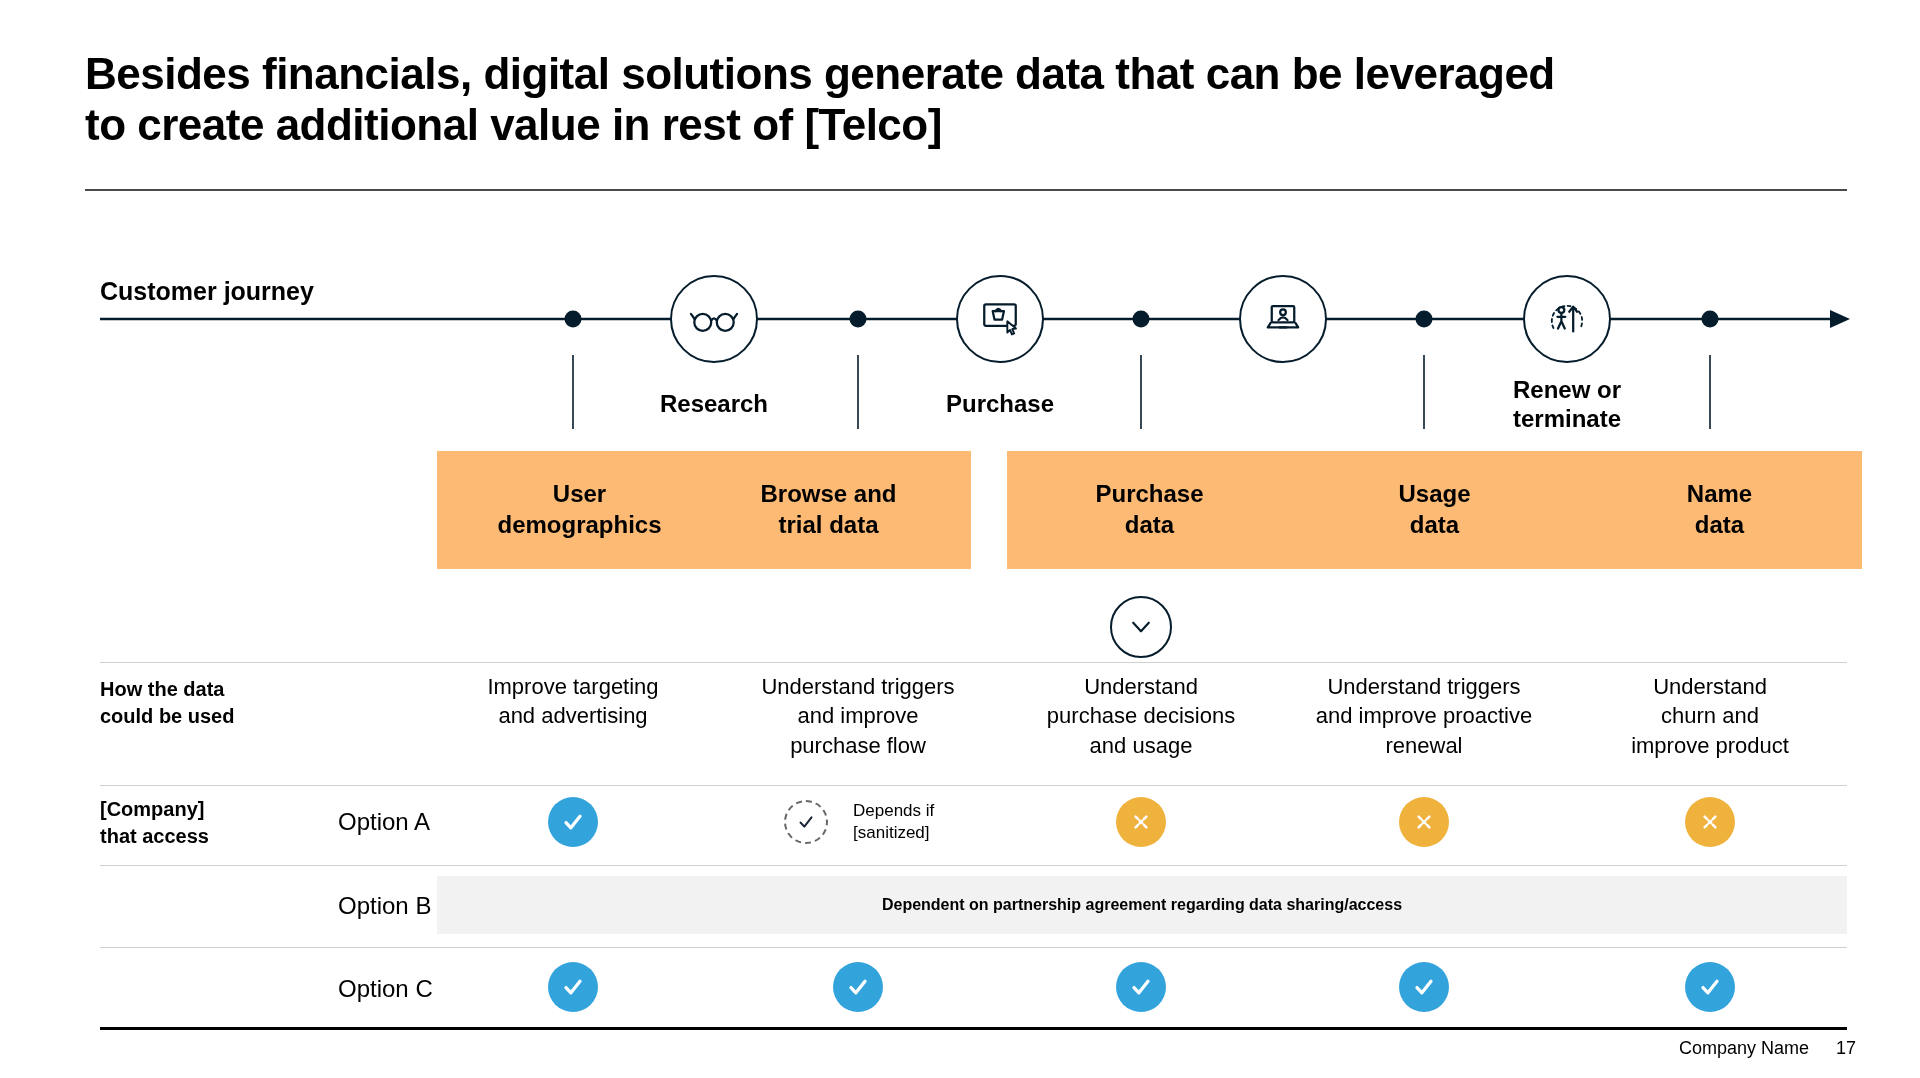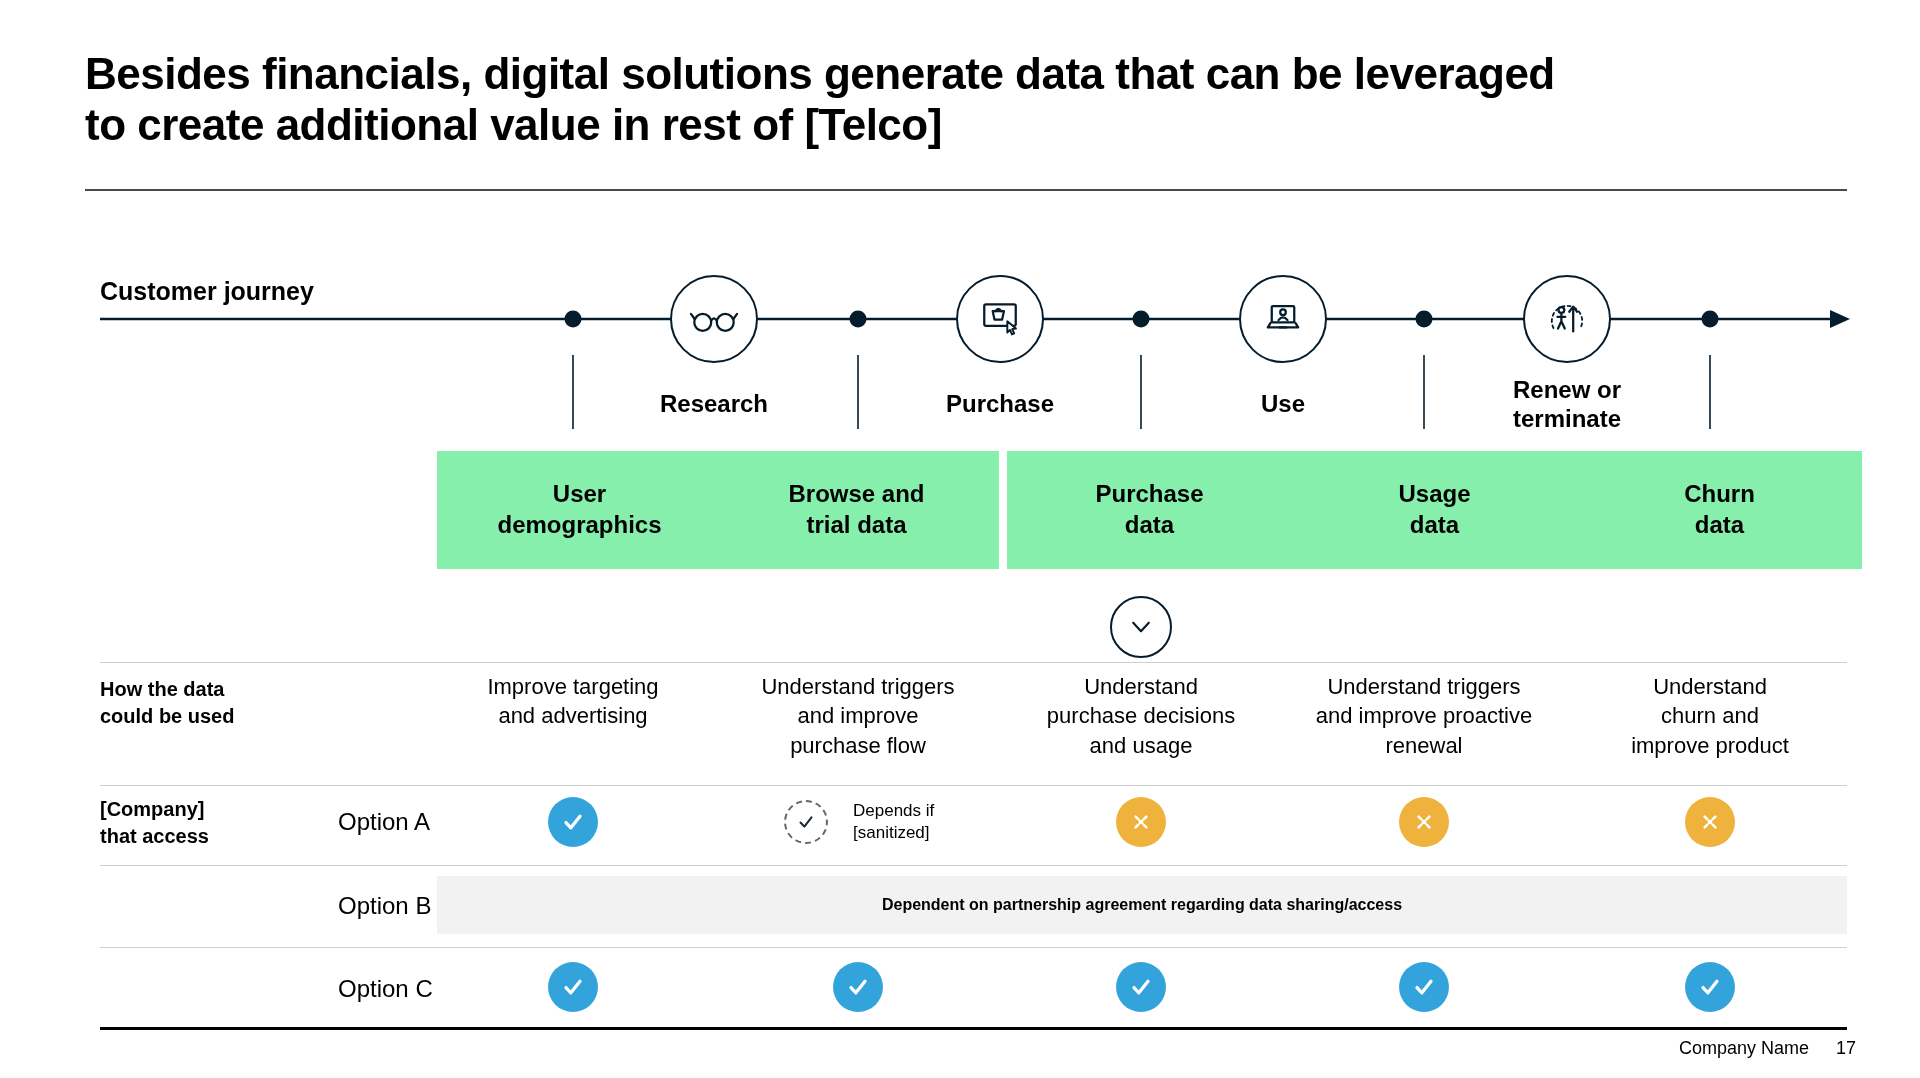--- a/index.html
+++ b/index.html
@@ -11,21 +11,21 @@
   .title { position:absolute; left:85px; top:48px; width:1790px; font-size:44px; font-weight:bold; line-height:1.16; white-space:pre-line; letter-spacing:-0.5px; }
   .title-rule { position:absolute; left:85px; top:189px; width:1762px; height:2px; background:#4a4a4a; }
 
   .cj-label { position:absolute; left:100px; top:277px; font-size:25px; font-weight:bold; }
 
   .timeline-svg { position:absolute; left:0; top:0; z-index:1; }
 
   .stage-icon { position:absolute; top:275px; width:88px; height:88px; border-radius:50%; background:#fff; border:2.5px solid #051c2c; transform:translateX(-50%); display:flex; align-items:center; justify-content:center; z-index:2; }
   .stage-label { position:absolute; top:378px; height:52px; width:250px; transform:translateX(-50%); display:flex; align-items:center; justify-content:center; text-align:center; font-weight:bold; font-size:24px; line-height:1.22; white-space:pre-line; }
 
-  .databox { position:absolute; top:451px; width:285px; height:118px; background:#86efac; display:flex; align-items:center; justify-content:center; text-align:center; font-weight:bold; font-size:24px; line-height:1.28; white-space:pre-line; }
+  .databox { position:absolute; top:451px; width:285px; height:118px; background:#fdba74; display:flex; align-items:center; justify-content:center; text-align:center; font-weight:bold; font-size:24px; line-height:1.28; white-space:pre-line; }
 
   .chev-circle { position:absolute; left:1141px; top:596px; width:62px; height:62px; transform:translateX(-50%); border-radius:50%; background:#fff; border:2px solid #051c2c; display:flex; align-items:center; justify-content:center; z-index:2; }
 
   .hline { position:absolute; left:100px; width:1747px; height:1px; background:#cfcfcf; }
   .hline.dark { height:3px; background:#000; }
 
   .row-label { position:absolute; left:100px; font-weight:bold; font-size:20px; line-height:1.35; white-space:pre-line; }
   .opt-label { position:absolute; left:314px; font-weight:normal; font-size:24px;margin-left:24px; }
 
   .usage-cell { position:absolute; top:672px; width:276px; transform:translateX(-50%); text-align:center; font-size:22px; line-height:1.33; white-space:pre-line; }
@@ -96,33 +96,32 @@
       <path d="M12 32 A13.5 13.5 0 1 1 36 32" stroke-width="1.6" stroke-dasharray="2.6 3"></path>
       <circle cx="19" cy="16" r="2.6"></circle>
       <path d="M19 19 v7 M15.5 22 h7 M19 26 l-3 6.5 M19 26 l3 6.5"></path>
       <path d="M29.5 35 V14"></path>
       <path d="M26 17.5 L29.5 13 L33 17.5"></path>
     </svg>
   </div>
 
   <div class="stage-label" style="left:714px">Research</div>
   <div class="stage-label" style="left:1000px">Purchase</div>
-  <div class="stage-label" style="left:1283px">Use</div>
   <div class="stage-label" style="left:1567px">Renew or
 terminate</div>
 
   <div class="databox" style="left:437px">User
 demographics</div>
-  <div class="databox" style="left:714px">Browse and
+  <div class="databox" style="left:686px">Browse and
 trial data</div>
   <div class="databox" style="left:1007px">Purchase
 data</div>
   <div class="databox" style="left:1292px">Usage
 data</div>
-  <div class="databox" style="left:1577px">Churn
+  <div class="databox" style="left:1577px">Name
 data</div>
 
   <div class="hline" style="top:662px"></div>
   <div class="chev-circle">
     <svg width="34" height="34" viewBox="0 0 48 48" fill="none" stroke="#051c2c" stroke-width="3" stroke-linecap="round" stroke-linejoin="round">
       <path d="M13 18 L24 30 L35 18"></path>
     </svg>
   </div>
 
   <div class="row-label pre" style="top:676px">How the data

